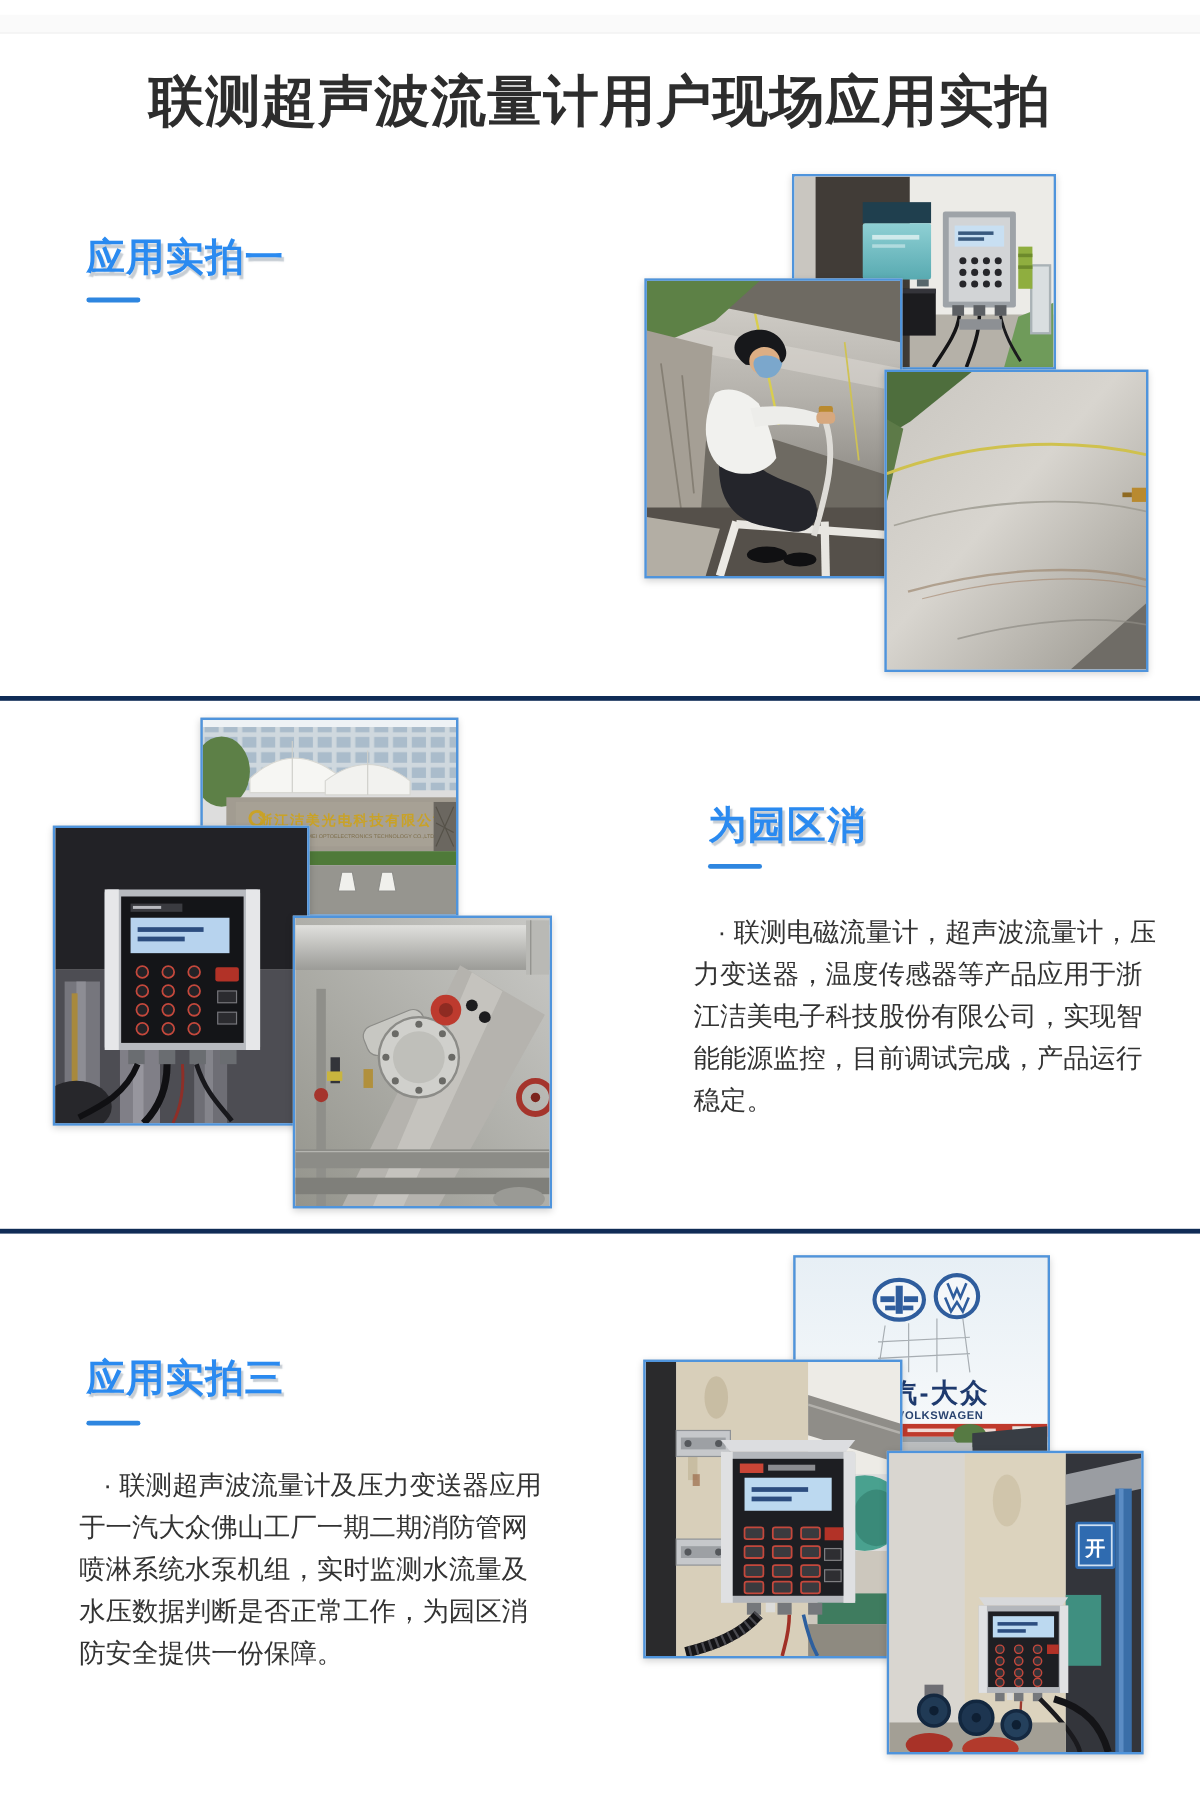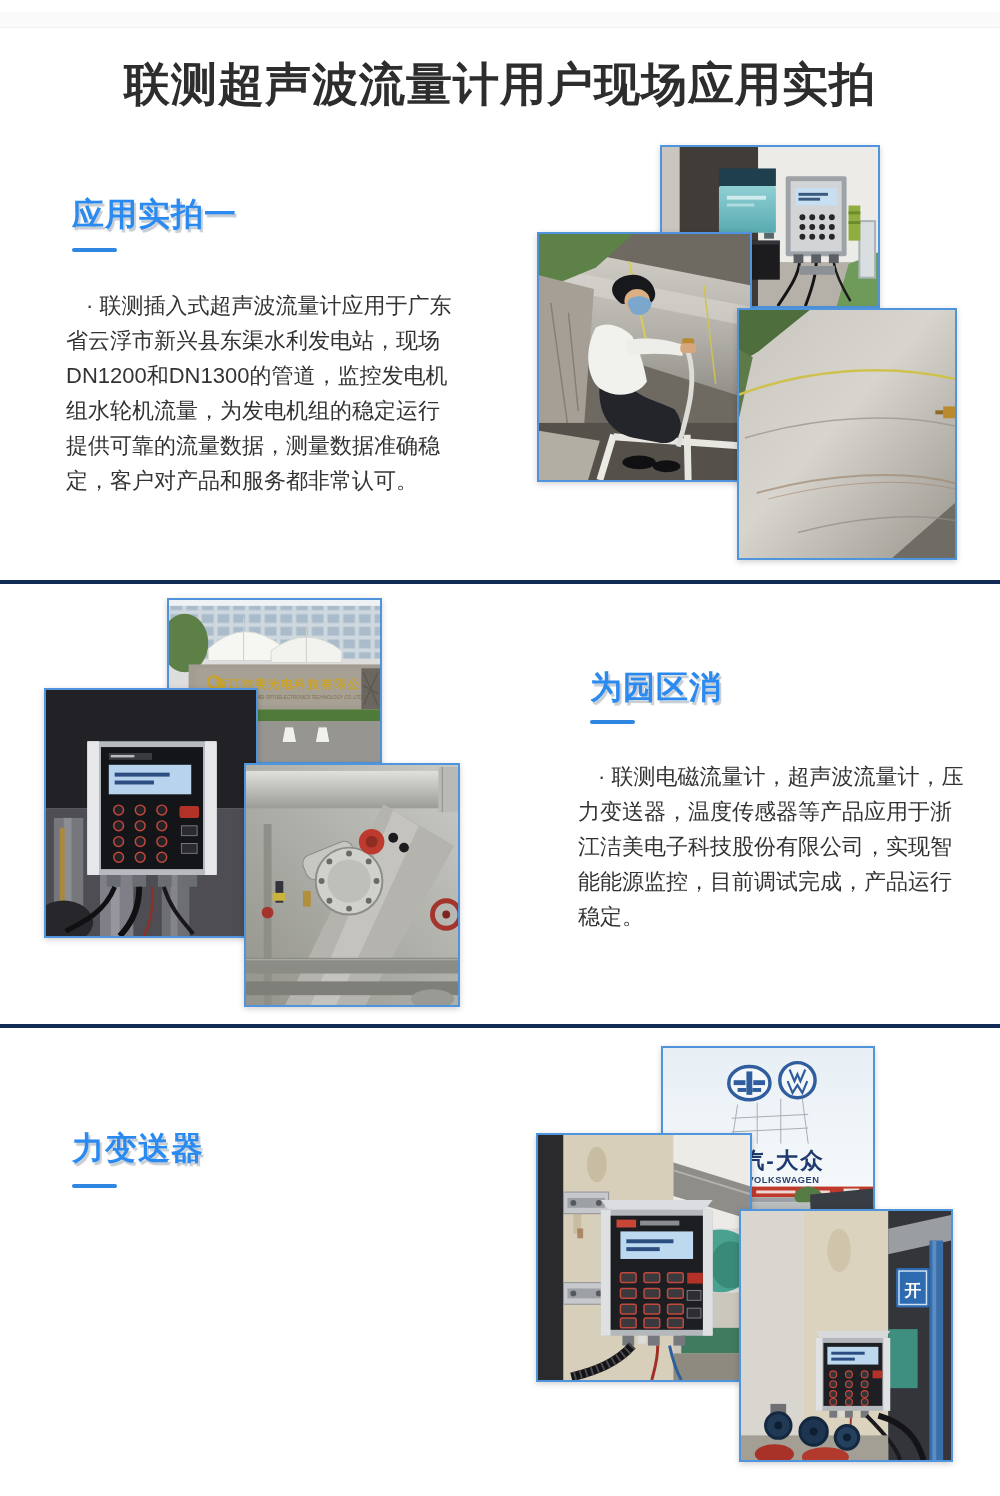--- a/index.html
+++ b/index.html
@@ -24,26 +24,20 @@
 <body>
 
 <div class="page">
 
   <div class="abs topstrip"></div>
 
   <h1 class="abs title">联测超声波流量计用户现场应用实拍</h1>
 
   <h2 class="abs sec-h" style="left:72px;top:182px;">应用实拍一</h2>
   <div class="abs underline" style="left:72px;top:236px;"></div>
-  <p class="abs body-p" style="left:66px;top:276px;">· 联测插入式超声波流量计应用于广东
-省云浮市新兴县东渠水利发电站，现场
-DN1200和DN1300的管道，监控发电机
-组水轮机流量，为发电机组的稳定运行
-提供可靠的流量数据，测量数据准确稳
-定，客户对产品和服务都非常认可。</p>
 
   <div class="abs photo" style="left:660px;top:133px;width:220px;height:163px;z-index:1;">
     <svg viewBox="0 0 220 163" preserveAspectRatio="none">
       <defs>
         <linearGradient id="tealg" x1="0" y1="0" x2="0" y2="1">
           <stop offset="0" stop-color="#8fd0d4"></stop>
             <stop offset="1" stop-color="#58aab1"></stop>
         </linearGradient>
       </defs>
       <rect x="0" y="0" width="220" height="163" fill="#e8e7e3"></rect>
@@ -286,22 +280,27 @@
   <h2 class="abs sec-h" style="left:590px;top:655px;">为园区消</h2>
   <div class="abs underline" style="left:590px;top:708px;"></div>
   <p class="abs body-p" style="left:578px;top:747px;">· 联测电磁流量计，超声波流量计，压
 力变送器，温度传感器等产品应用于浙
 江洁美电子科技股份有限公司，实现智
 能能源监控，目前调试完成，产品运行
 稳定。</p>
 
   <div class="abs divider" style="top:1012px;"></div>
 
-  <h2 class="abs sec-h" style="left:72px;top:1116px;">力变送器</h2>
+  <h2 class="abs sec-h" style="left:72px;top:1116px;">应用实拍三</h2>
   <div class="abs underline" style="left:72px;top:1172px;"></div>
+  <p class="abs body-p" style="left:66px;top:1208px;">· 联测超声波流量计及压力变送器应用
+于一汽大众佛山工厂一期二期消防管网
+喷淋系统水泵机组，实时监测水流量及
+水压数据判断是否正常工作，为园区消
+防安全提供一份保障。</p>
 
   <div class="abs photo" style="left:661px;top:1034px;width:214px;height:166px;z-index:1;">
     <svg viewBox="0 0 214 166" preserveAspectRatio="none">
       <defs>
         <linearGradient id="skyG" x1="0" y1="0" x2="0" y2="1">
           <stop offset="0" stop-color="#e7eff5"></stop>
             <stop offset="1" stop-color="#f8fafb"></stop>
         </linearGradient>
       </defs>
       <rect x="0" y="0" width="214" height="166" fill="url(#skyG)"></rect>

